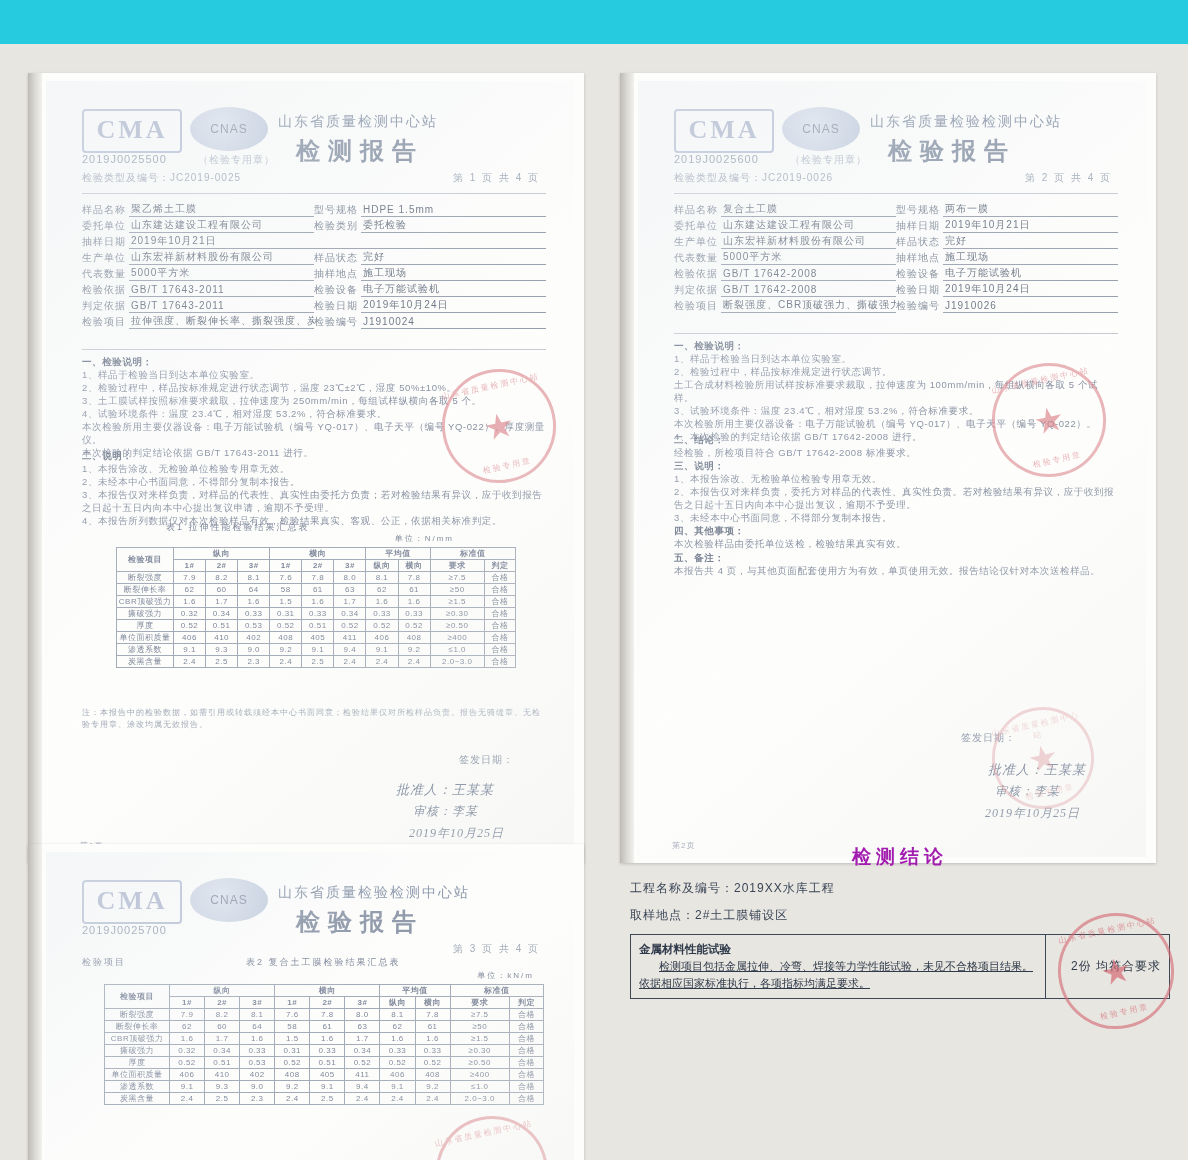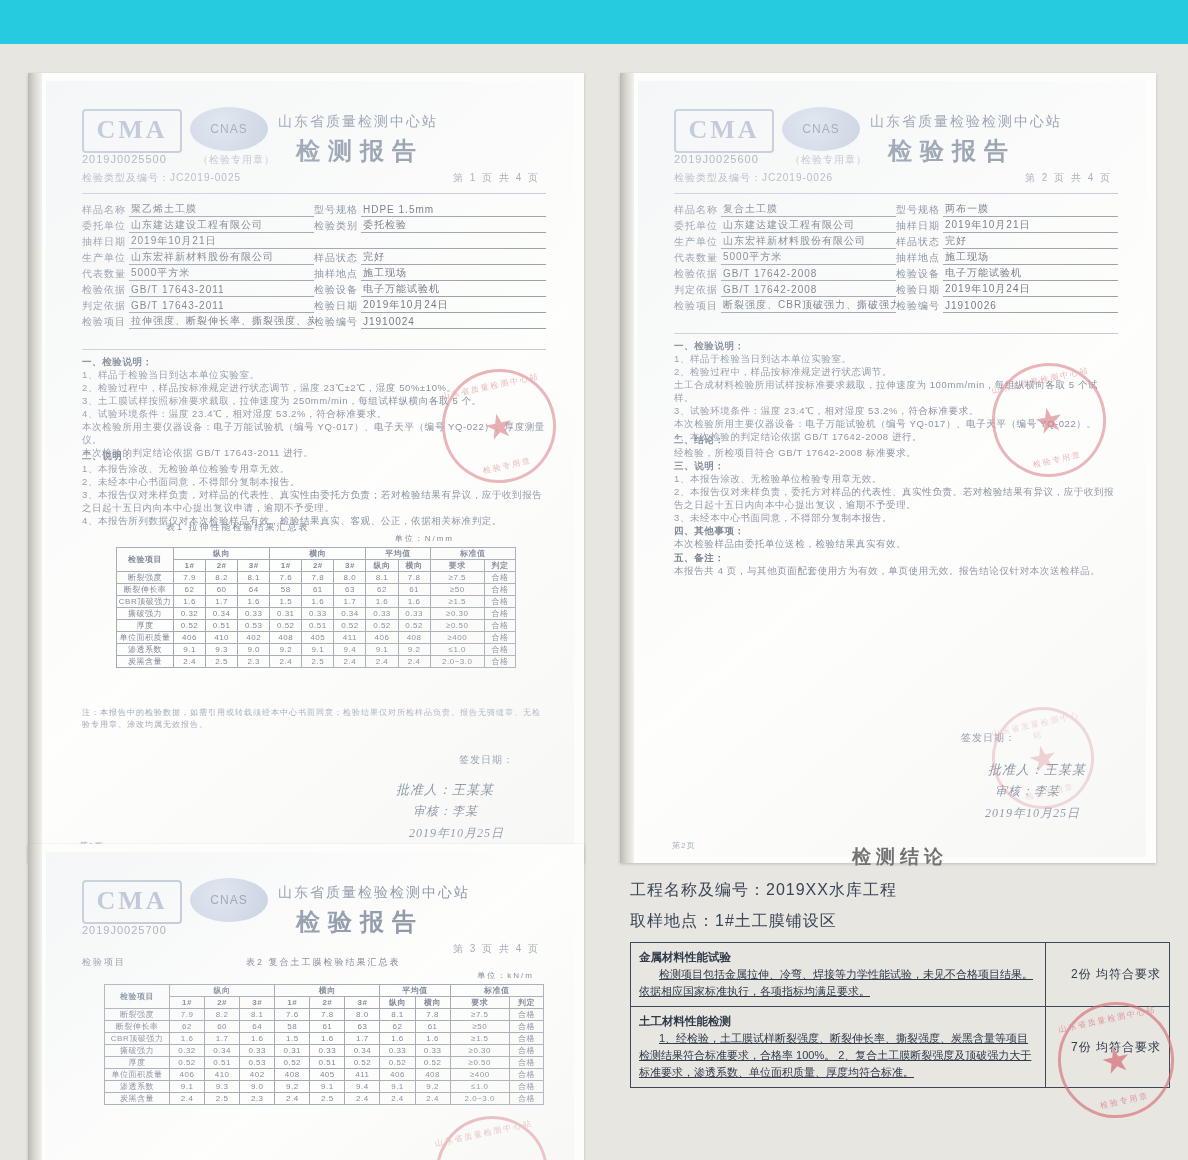--- a/index.html
+++ b/index.html
@@ -263,24 +263,24 @@
     left: 630px; top: 800px;
     width: 540px;
     color: #2f3a4a;
   }
   .concl-title {
     text-align: center;
     font-size: 19px;
     letter-spacing: 5px;
     font-family: "Liberation Serif", serif;
     font-weight: bold;
-    color: #737373;
+    color: #a21caf;
   }
   .concl-line {
-    font-size: 16px;
+    font-size: 12px;
     letter-spacing: 1px;
     margin-top: 10px;
     color: #3a4657;
   }
   .concl-table {
     margin-top: 10px;
     width: 100%;
     border-collapse: collapse;
     table-layout: fixed;
   }
@@ -891,43 +891,35 @@
 
       </div>
 
       <div class="scan-tint"></div>
     </div>
   </div>
 
   <div class="concl">
     <div class="concl-title">检测结论</div>
     <div class="concl-line">工程名称及编号：2019XX水库工程</div>
-    <div class="concl-line">取样地点：1#土工膜铺设区</div>
+    <div class="concl-line">取样地点：2#土工膜铺设区</div>
 
     <table class="concl-table">
       <colgroup>
           <col>
           <col class="c2">
         </colgroup>
       <tbody>
       <tr>
         <td class="txt">
           <span class="cl-head">金属材料性能试验</span>
           <span class="indent">检测项目包括金属拉伸、冷弯、焊接等力学性能试验，未见不合格项目结果。依据相应国家标准执行，各项指标均满足要求。</span>
         </td>
         <td class="res">2份  均符合要求</td>
       </tr>
-      <tr>
-        <td class="txt">
-          <span class="cl-head">土工材料性能检测</span>
-          <span class="indent">1、经检验，土工膜试样断裂强度、断裂伸长率、撕裂强度、炭黑含量等项目检测结果符合标准要求，合格率 100%。
-2、复合土工膜断裂强度及顶破强力大于标准要求，渗透系数、单位面积质量、厚度均符合标准。</span>
-        </td>
-        <td class="res">7份  均符合要求</td>
-      </tr>
     </tbody>
       </table>
 
     <div class="stamp stamp-concl">
       <div class="arc">山东省质量检测中心站</div>
       <div class="star">★</div>
       <div class="arcb">检验专用章</div>
     </div>
   </div>
 

